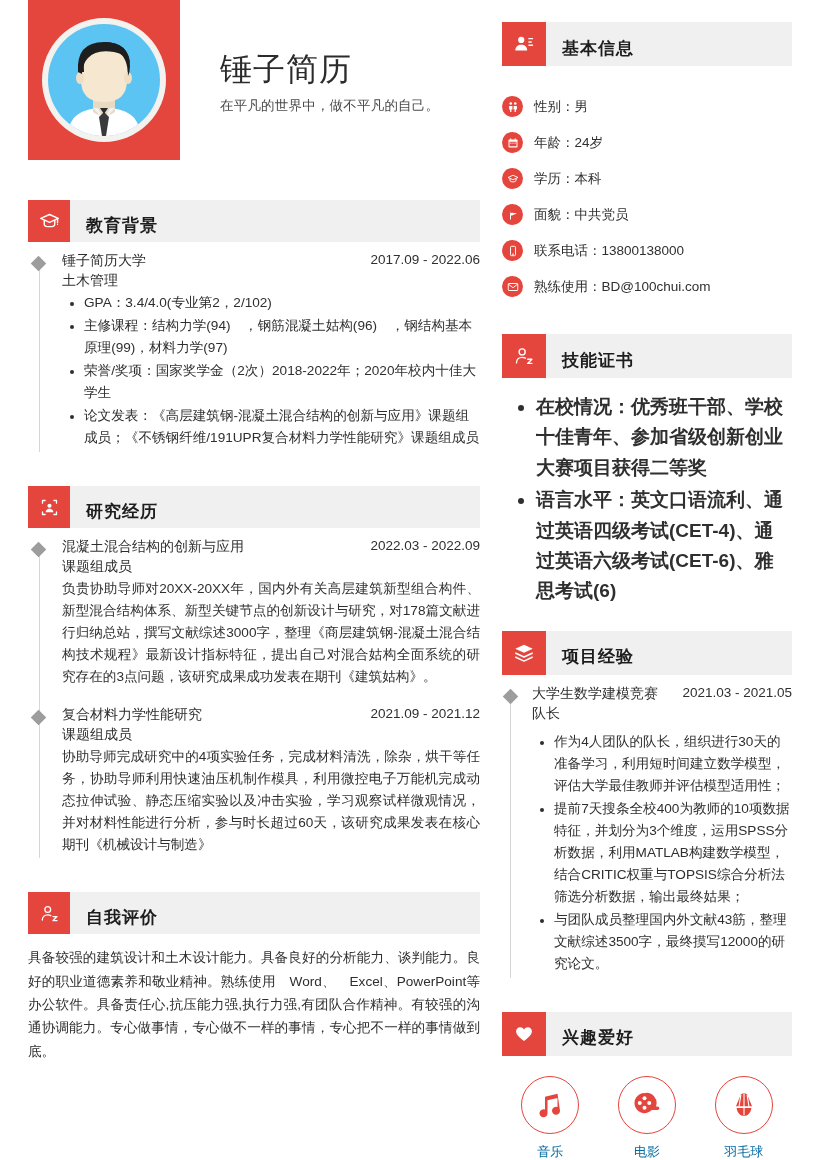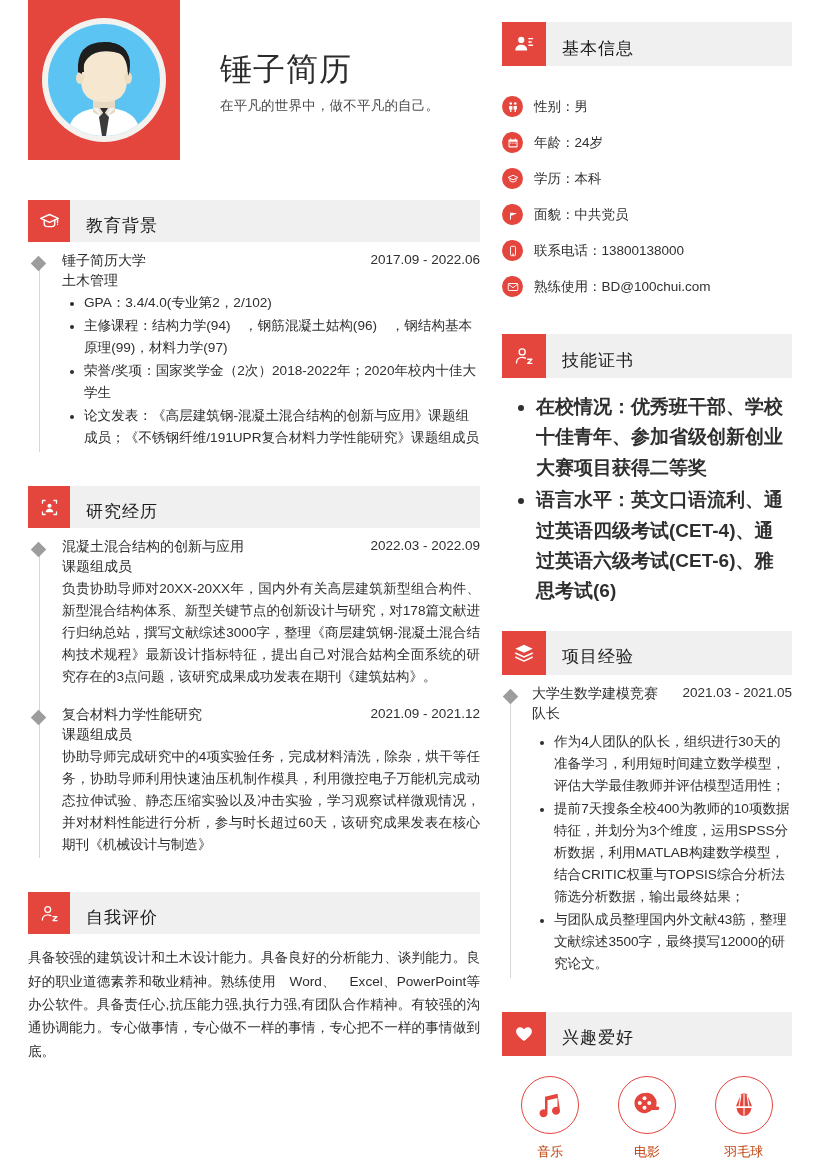--- a/index.html
+++ b/index.html
@@ -91,21 +91,21 @@
     background: #e4453c;
     display: flex; align-items: center; justify-content: center;
     flex: none;
   }
   .sec-head.right .sec-icon { width: 44px; }
   .sec-icon svg { display: block; }
   .sec-title {
     display: flex; align-items: center;
     padding-left: 16px;
     font-size: 17px;
-    font-weight: normal;
+    font-weight: bold;
     color: #1d1d1d;
     letter-spacing: 1px;
     margin-top: 8px;
   }
 
   
   .timeline {
     position: relative;
     padding-left: 34px;
     padding-top: 10px;
@@ -201,21 +201,21 @@
   .hobby-circle {
     width: 58px; height: 58px;
     border: 1.6px solid #e4453c;
     border-radius: 50%;
     margin: 0 auto;
     display: flex; align-items: center; justify-content: center;
   }
   .hobby-label {
     margin-top: 9px;
     font-size: 13px;
-    color: #c2410c;
+    color: #0369a1;
   }
   .sp-22 { height: 22px; }
   .sp-30 { height: 30px; }
 </style>
 </head>
 <body>
 
 <div class="page">
 
   <div class="header">

